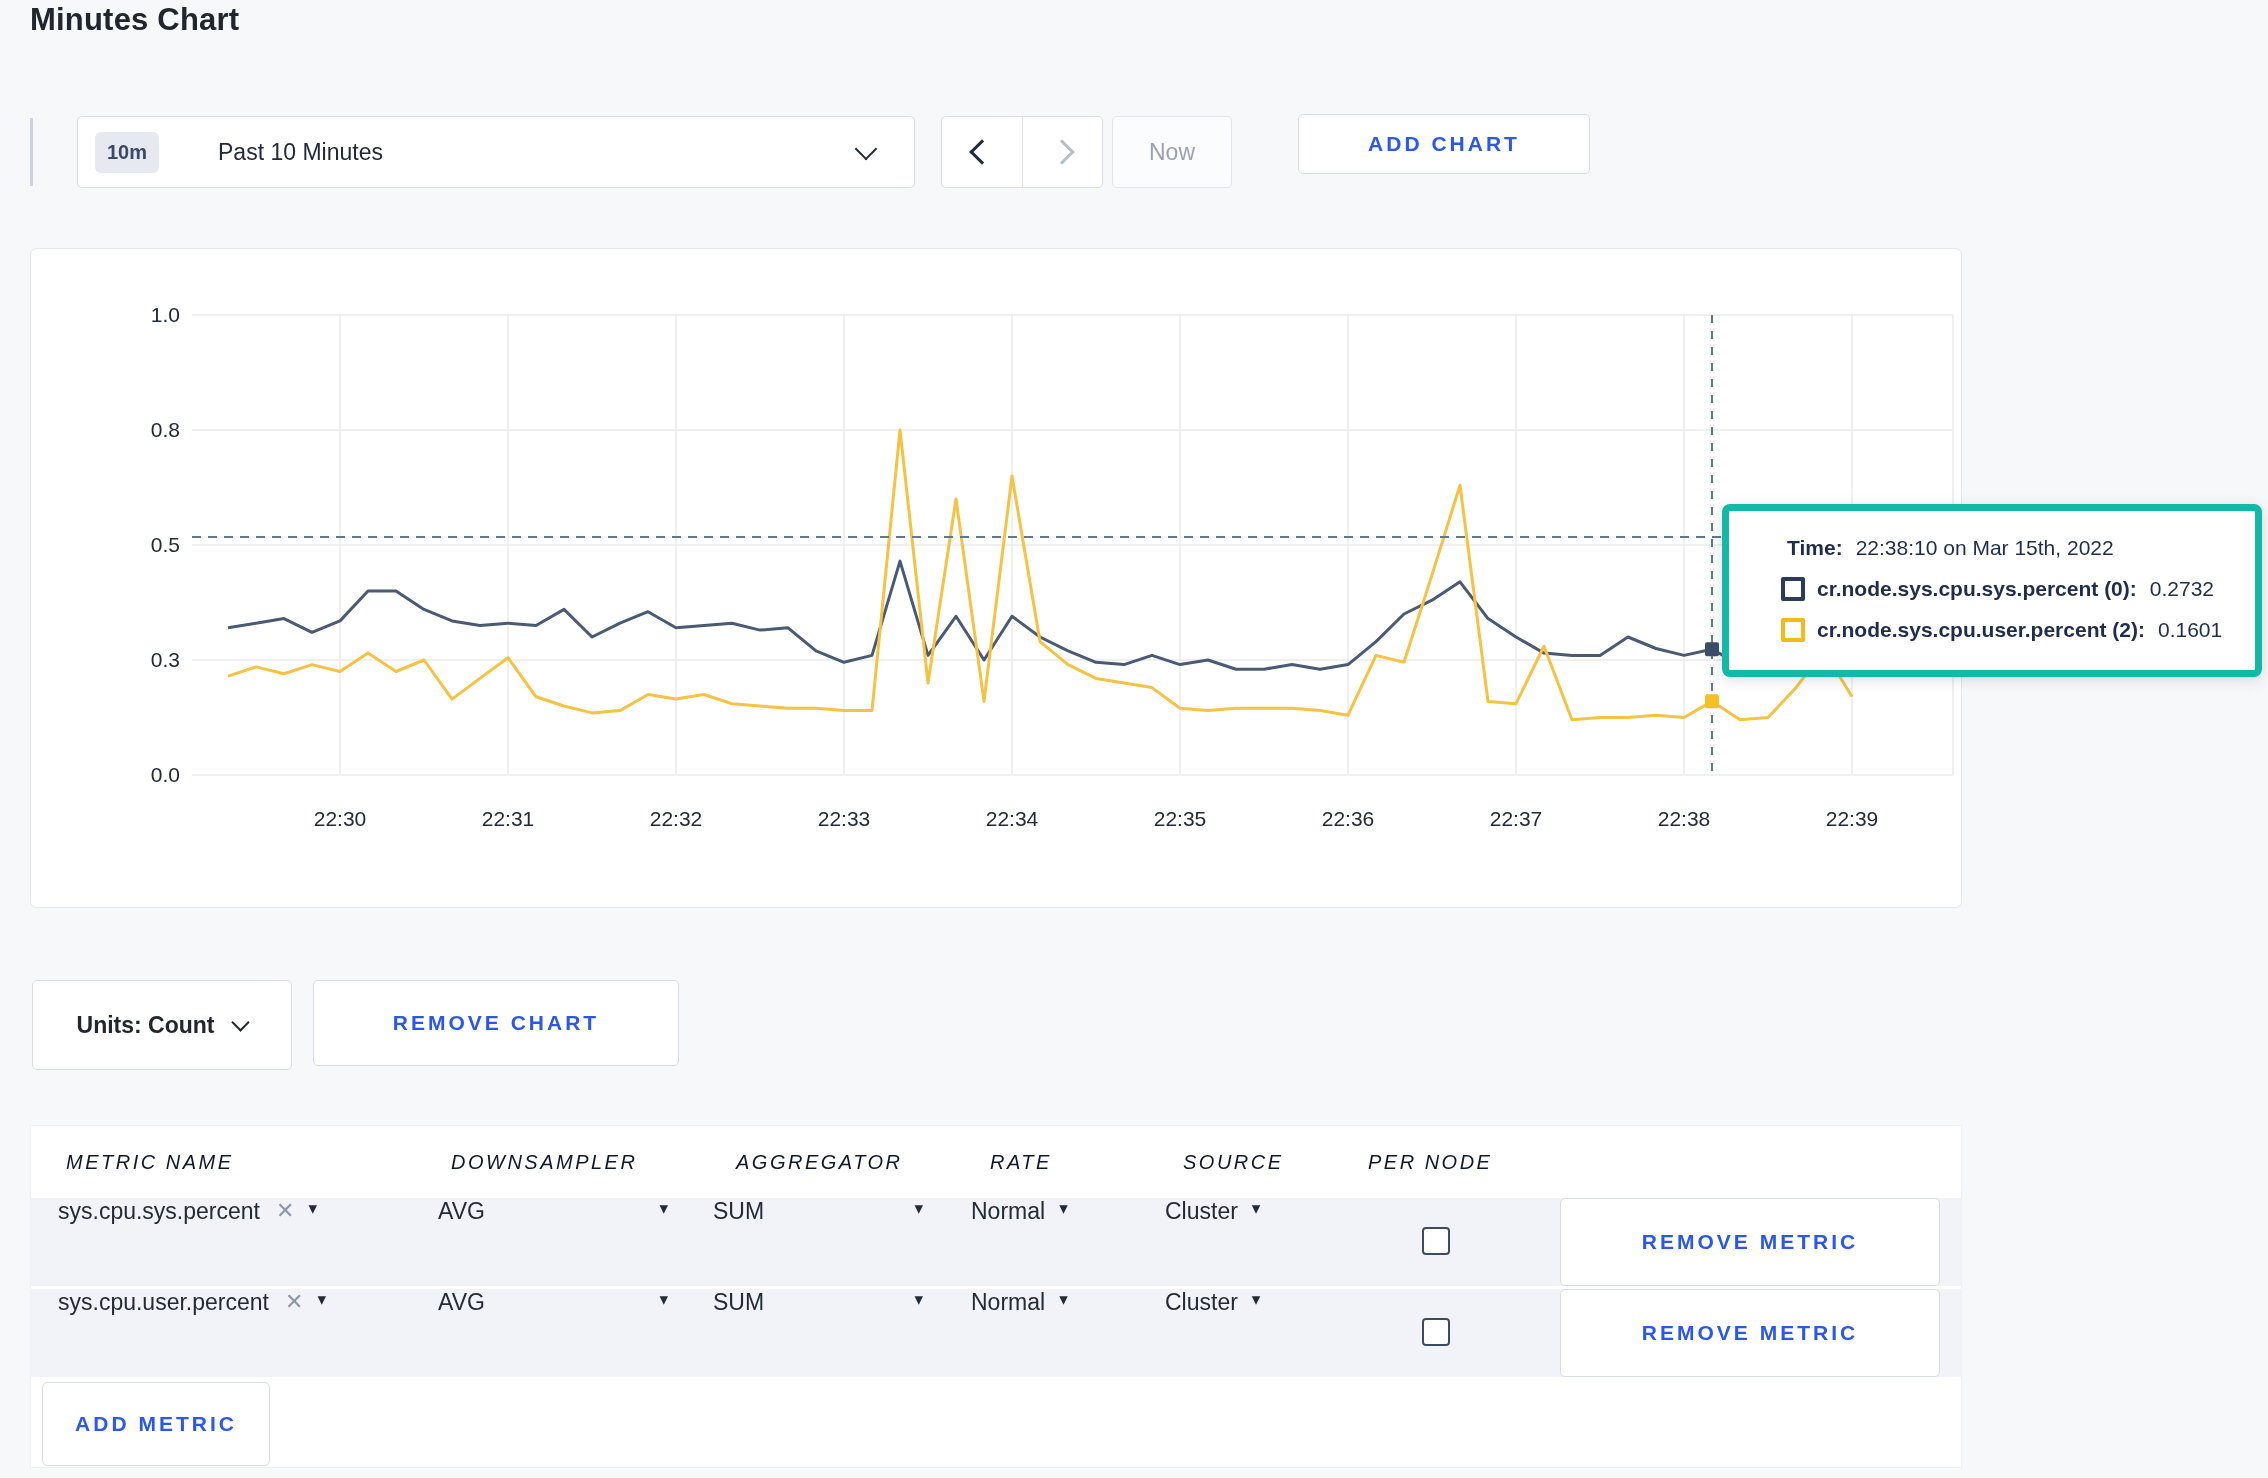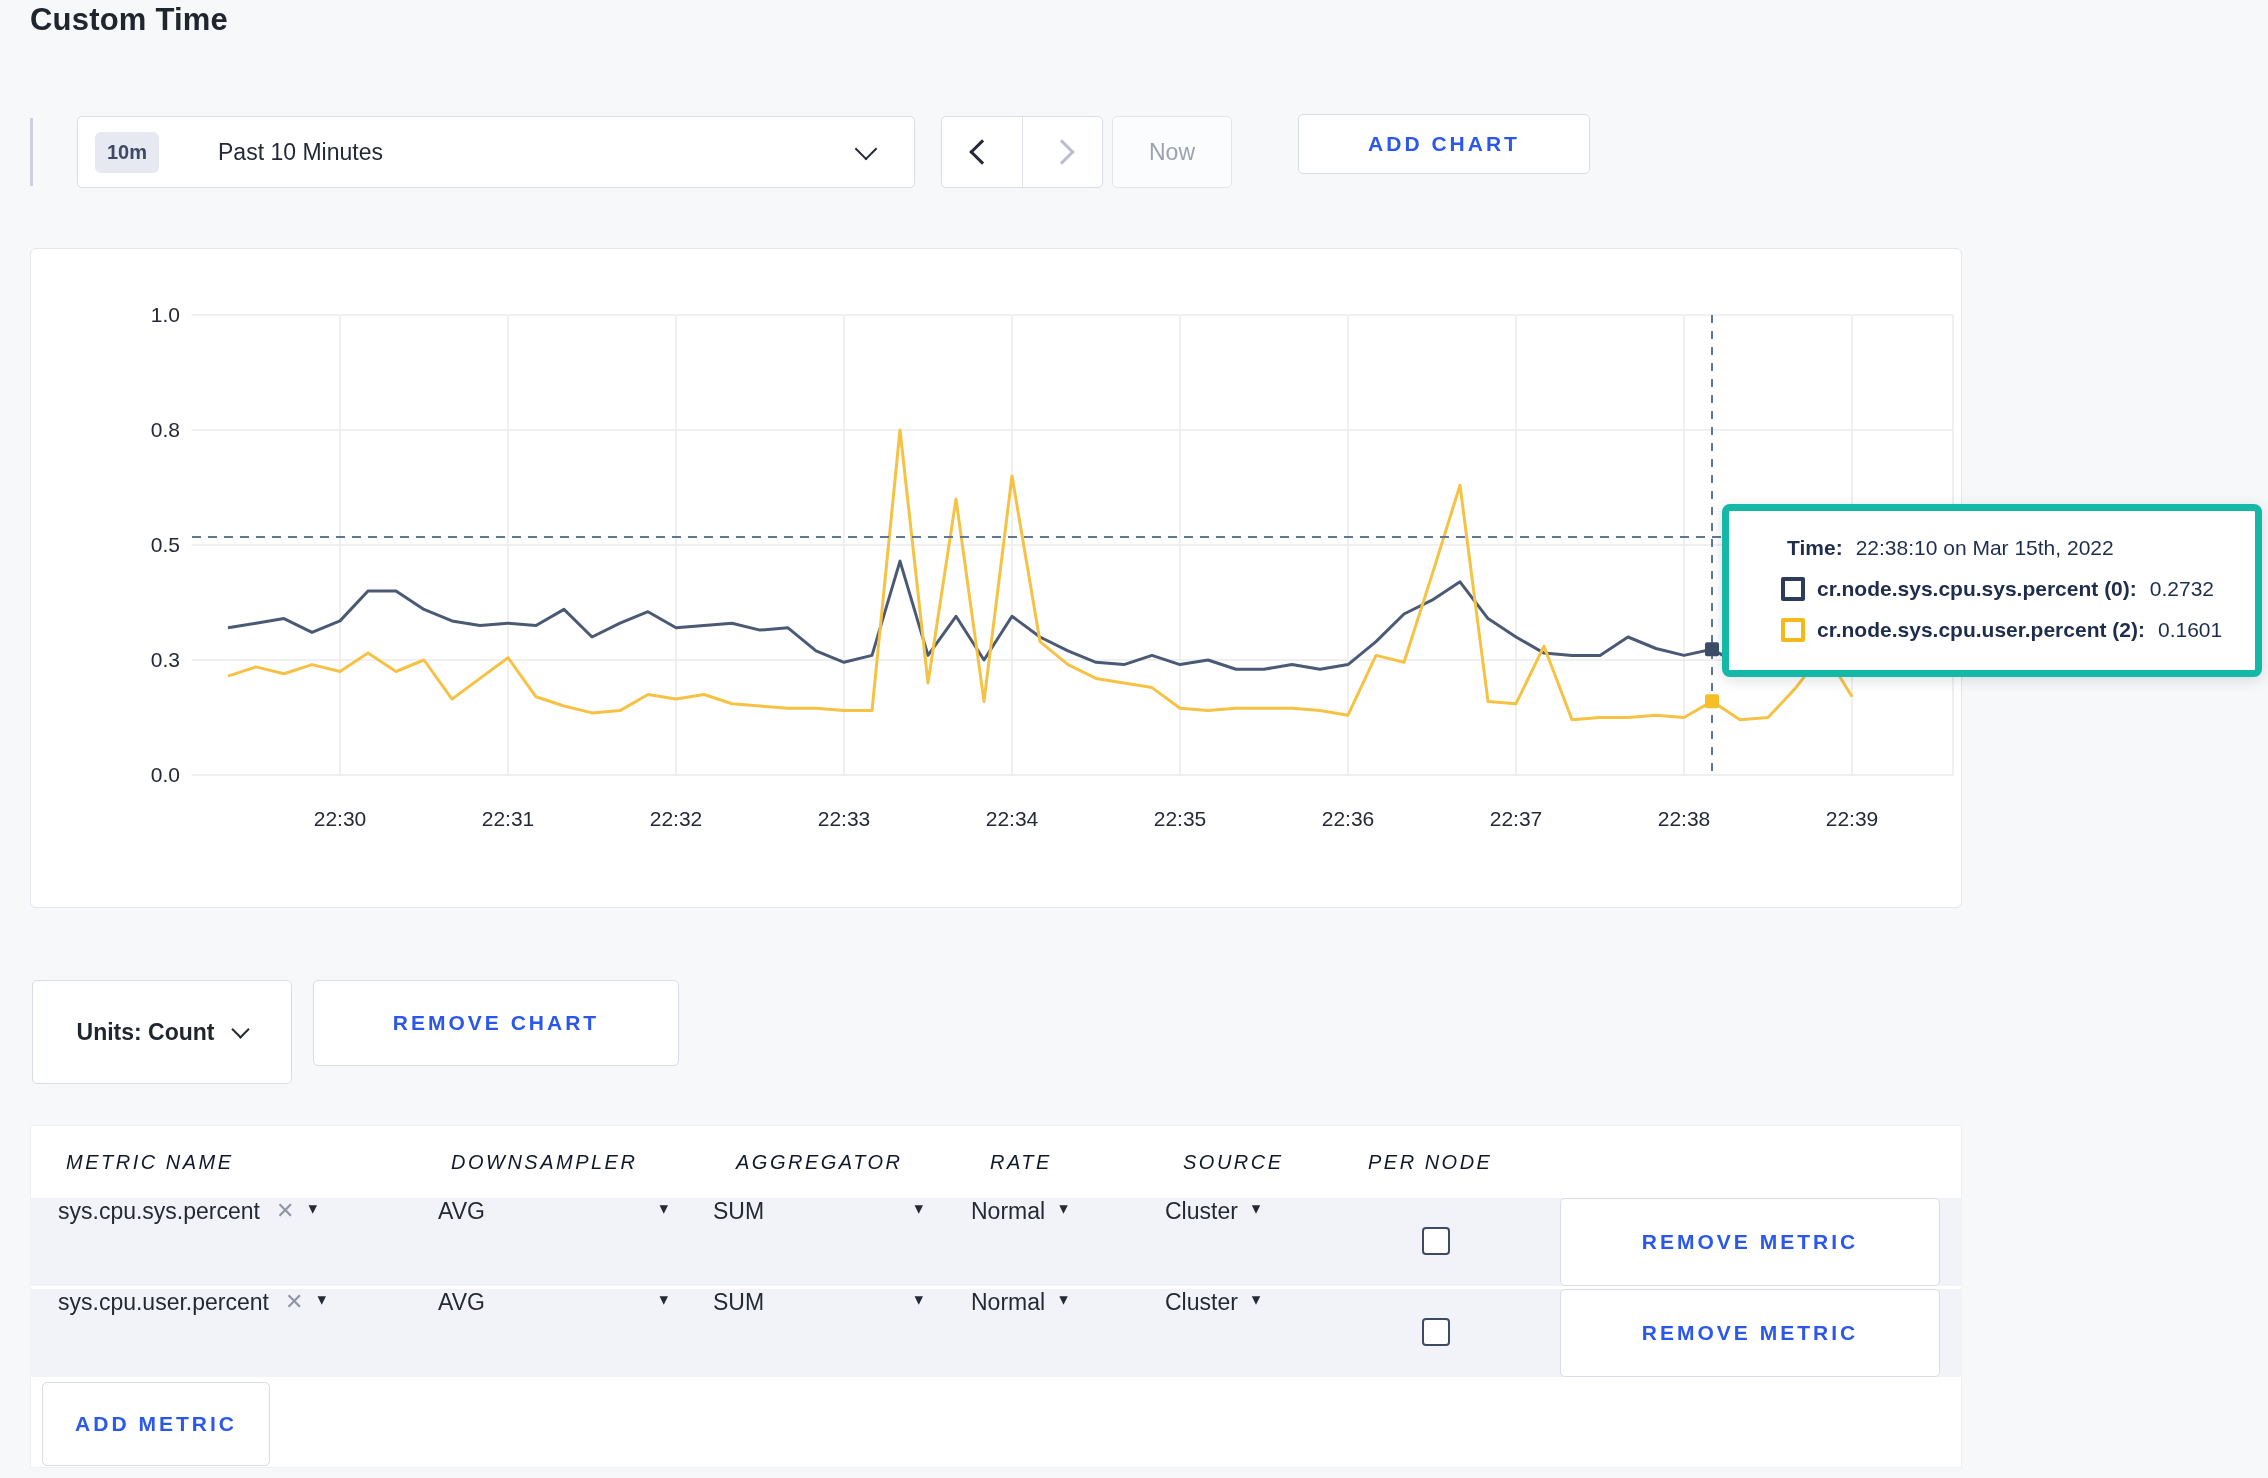--- a/index.html
+++ b/index.html
@@ -63,21 +63,21 @@
     box-shadow:0 3px 14px rgba(40,50,70,.16);
     box-sizing:border-box;padding:25px 0 0 32px;color:#1f2d4d;font-size:21px;
   }
   .tt-row{display:flex;align-items:center;margin-bottom:17px;padding-left:20px;}
   .tt-time{padding-left:26px;}
   .tt-label{font-weight:700;color:#1f2d4d;}
   .tt-value{margin-left:13px;color:#1f2d4d;}
   .legend-sq{width:16px;height:16px;border:4px solid;border-radius:2px;margin-right:12px;flex:0 0 auto;}
   
   .units-btn{
-    position:absolute;left:32px;top:980px;width:260px;height:104px;
+    position:absolute;left:32px;top:980px;width:260px;height:90px;
     background:#fff;border:1px solid #d9dde6;border-radius:5px;box-sizing:border-box;
     display:flex;align-items:center;justify-content:center;gap:20px;
     font-family:inherit;font-size:23px;font-weight:700;color:#20262e;cursor:pointer;
   }
   .units-btn .chev{width:11px;height:11px;margin-top:-6px;}
   .remove-chart{position:absolute;left:313px;top:980px;width:366px;height:86px;}
   
   .table-card{position:absolute;left:30px;top:1125px;width:1932px;height:343px;background:#fff;border:1px solid #eef0f4;box-sizing:border-box;}
   .thead-cell{position:absolute;font-size:20px;font-weight:500;letter-spacing:2.5px;color:#0f172a;top:1151px;font-style:italic;}
   .trow{position:absolute;left:30px;width:1932px;height:88px;background:#f2f3f8;}
@@ -88,21 +88,21 @@
     position:absolute;width:28px;height:28px;background:#fff;
     border:2px solid #3c4a63;border-radius:4px;box-sizing:border-box;cursor:pointer;
   }
   .remove-metric{position:absolute;left:1560px;width:380px;height:88px;}
   .add-metric{position:absolute;left:42px;top:1382px;width:228px;height:84px;}
   .sel{display:flex;align-items:flex-start;cursor:pointer;}
 </style>
 </head>
 <body>
 
-<h1 class="title">Custom Time</h1>
+<h1 class="title">Minutes Chart</h1>
 
 <div class="tb-divider"></div>
 
 <div class="time-select">
   <span class="time-badge">10m</span>
   <span class="time-label">Past 10 Minutes</span>
   <span class="chev"></span>
 </div>
 
 <div class="pager">

